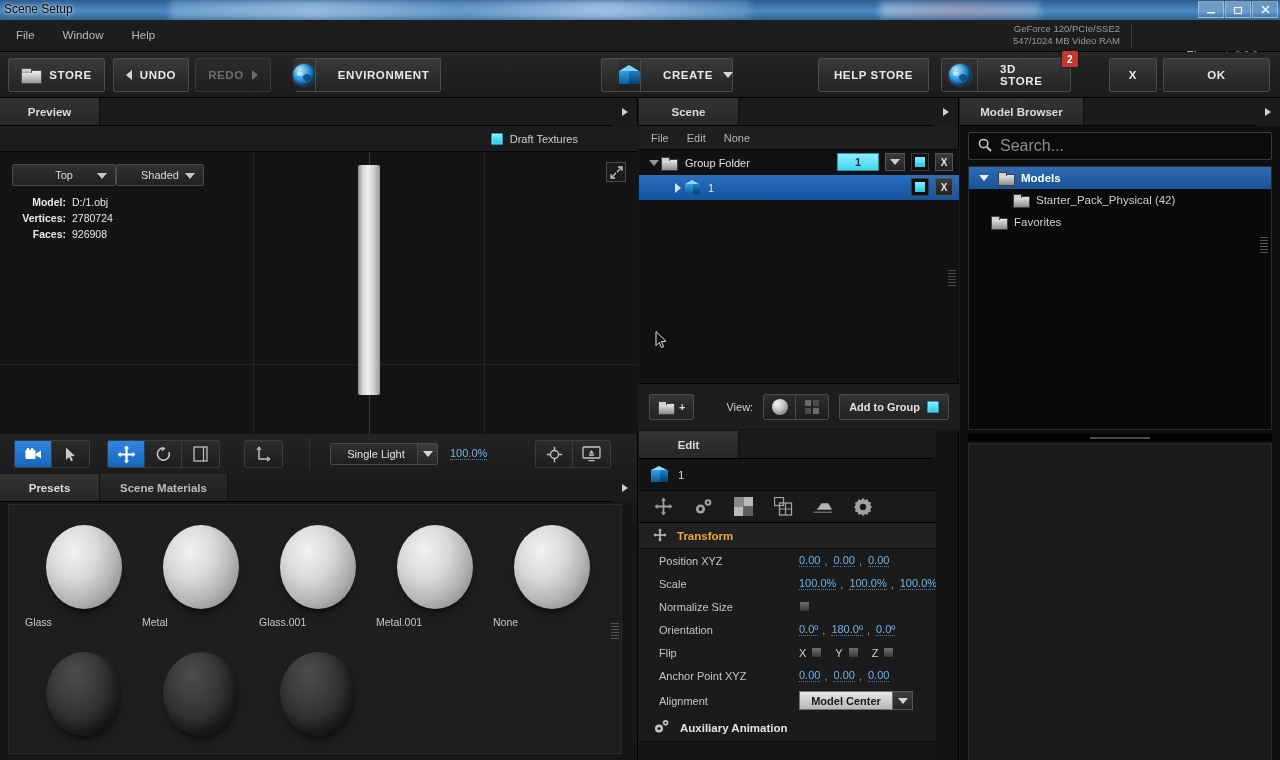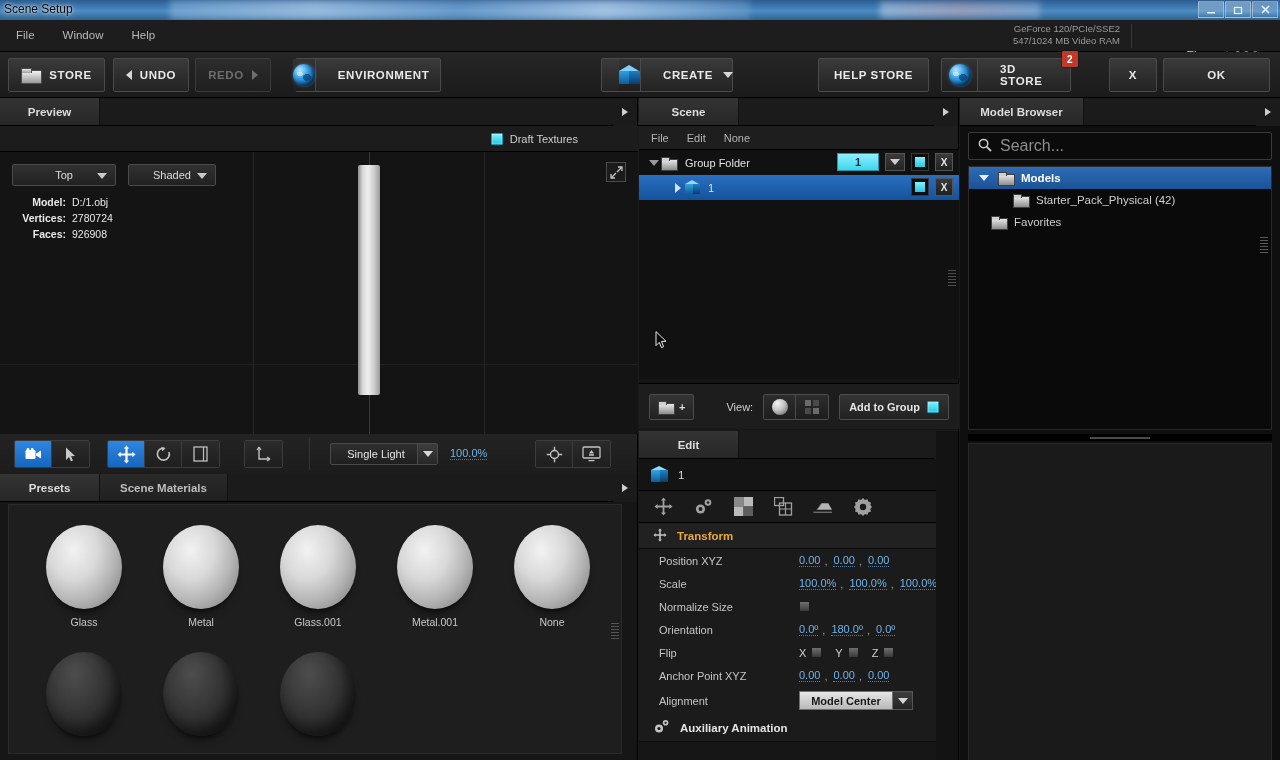--- a/index.html
+++ b/index.html
@@ -152,21 +152,21 @@
     background:#141414;overflow:hidden;
   }
   .grid-v{position:absolute;top:0;width:1px;height:282px;background:#262626;}
   .grid-h{position:absolute;left:0;width:638px;height:1px;background:#212121;}
   .axis-v{position:absolute;top:0;width:1px;height:282px;background:#3a3a3a;}
   .cyl{
     position:absolute;left:358px;top:13px;width:22px;height:230px;
     background:linear-gradient(90deg,#8f8f8f 0%,#d9d9d9 22%,#efefef 45%,#cfcfcf 72%,#9a9a9a 100%);
     border-radius:2px;
   }
-  .ddrow{position:absolute;left:12px;top:12px;display:flex;gap:12px;}
+  .ddrow{position:absolute;left:12px;top:12px;display:flex;}
   .dd{
     height:22px;min-width:104px;background:linear-gradient(180deg,#313131,#212121);
     border:1px solid #4a4a4a;border-radius:2px;display:flex;align-items:center;
     justify-content:center;position:relative;color:#dcdcdc;font-size:11px;cursor:pointer;
   }
   .dd .caret-d{position:absolute;right:8px;top:8px;border-top-color:#c9c9c9;}
   .dd.sm{min-width:88px;}
   .info{position:absolute;left:12px;top:42px;line-height:16px;font-size:10.5px;}
   .info .k{display:inline-block;width:54px;text-align:right;color:#e8e8e8;font-weight:bold;}
   .info .v{color:#e8e8e8;margin-left:6px;}
@@ -199,21 +199,21 @@
     display:flex;align-items:center;justify-content:center;
   }
   .pct{position:absolute;left:450px;top:13px;color:#6fb3e8;font-size:11px;border-bottom:1px dotted #4e7fa8;cursor:pointer;}
 
   
   .mat-panel{position:absolute;left:0;top:474px;width:638px;height:286px;background:#161616;border-right:1px solid #000;}
   .matgrid{
     position:absolute;left:8px;top:30px;width:614px;height:250px;
     background:#1e1e1e;border:1px solid #2a2a2a;overflow:hidden;
   }
-  .matcell{position:absolute;width:118px;text-align:center;}
+  .matcell{position:absolute;width:118px;}
   .sphere{
     width:76px;height:84px;border-radius:50%;margin:0 auto;
     background:radial-gradient(ellipse at 36% 30%, #f2f2f2 0%, #d9d9d9 35%, #b4b4b4 62%, #8c8c8c 85%, #6e6e6e 100%);
     box-shadow:0 7px 9px -5px rgba(0,0,0,.85);
   }
   .sphere.dark{
     background:radial-gradient(ellipse at 38% 26%, #4d4d4d 0%, #3c3c3c 32%, #2e2e2e 58%, #232323 82%, #1a1a1a 100%);
     box-shadow:0 7px 9px -5px rgba(0,0,0,.9), inset -6px -8px 14px rgba(0,0,0,.5);
   }
   .matlabel{margin-top:7px;font-size:10.5px;color:#c8c8c8;}

